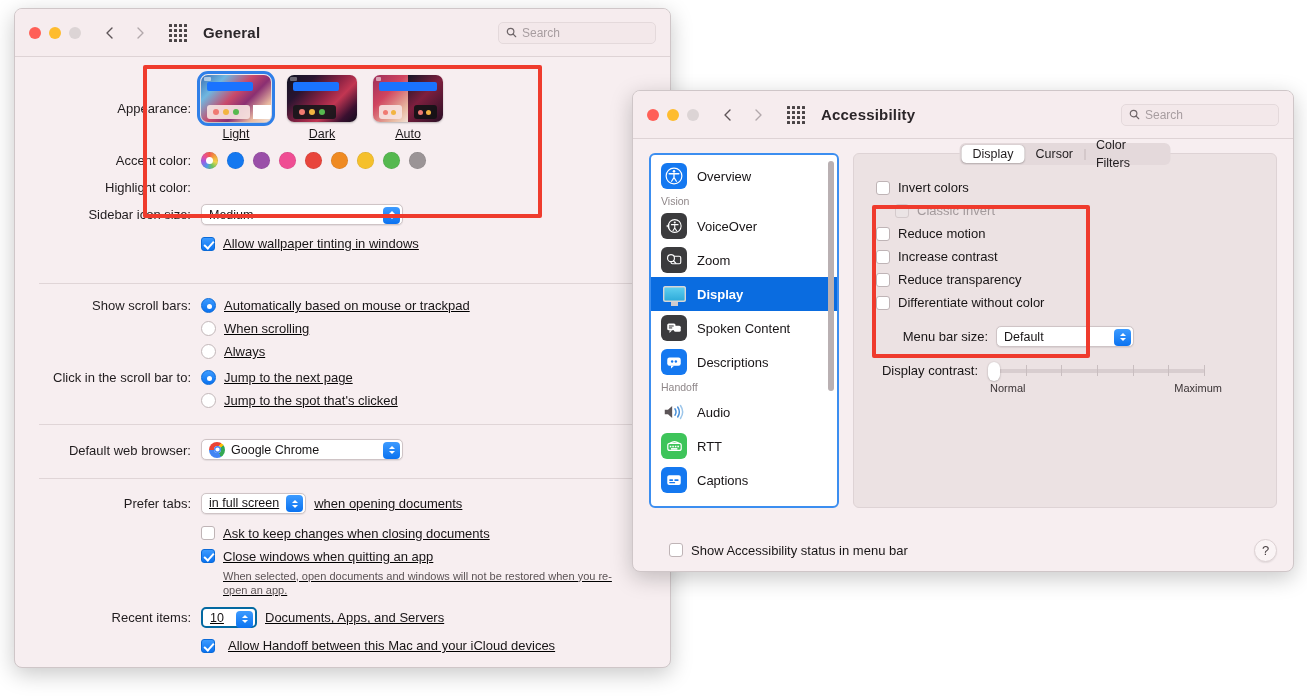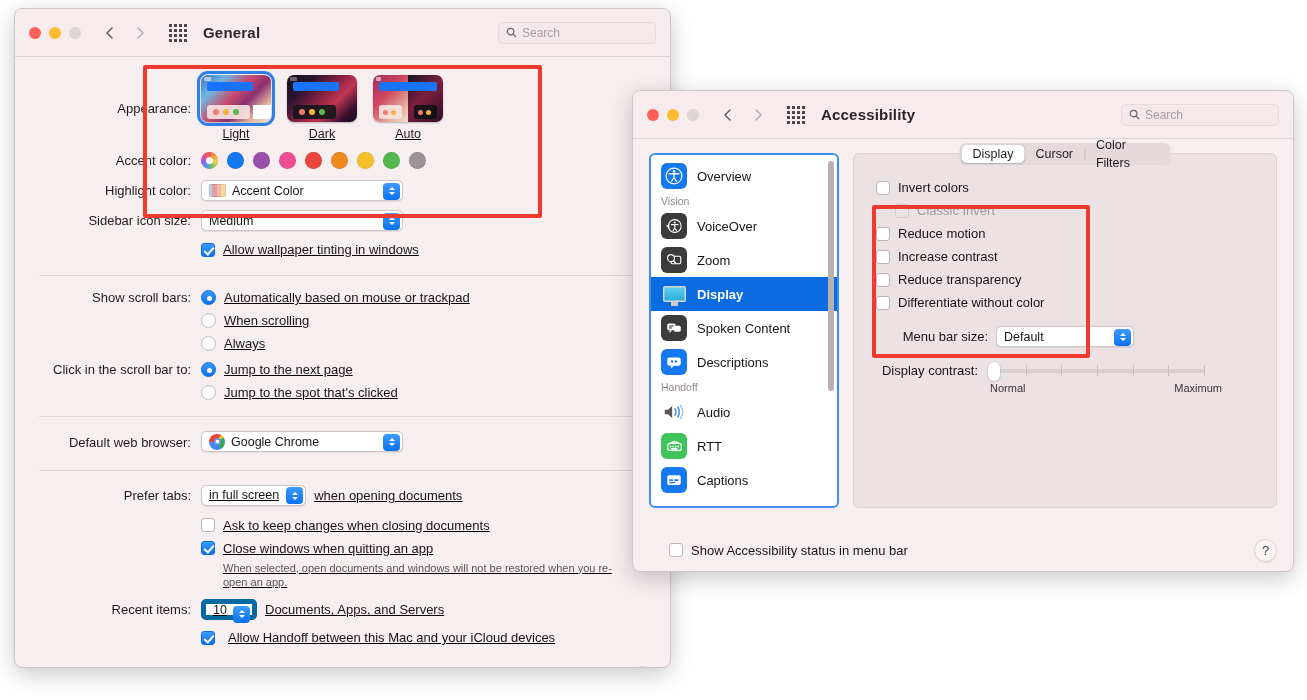--- a/index.html
+++ b/index.html
@@ -118,21 +118,21 @@
   .rb{width:15px;height:15px;border-radius:50%;border:1px solid #c2b7b9;background:#fff;box-sizing:border-box;flex:none;position:relative;}
   .rb.on{background:linear-gradient(#3d9bff,#0a72f0);border-color:#0a6ad8;}
   .rb.on:after{content:"";position:absolute;left:4.5px;top:4.5px;width:5px;height:5px;border-radius:50%;background:#fff;}
   .opt{display:flex;align-items:center;gap:8px;font-size:13px;color:#181516;margin-bottom:8px;}
   .muted{color:#a39a9c;}
 
   .sep{height:1px;background:#e0d5d7;margin:14px 24px;}
   .hint{font-size:11px;color:#5b5355;line-height:1.35;max-width:400px;}
 
   .stepper{
-    height:21px;width:56px;background:#fff;border:5px solid #0369a1;border-radius:5px;
+    height:21px;width:56px;background:#fff;border:2px solid #0369a1;border-radius:5px;
     display:inline-flex;align-items:center;position:relative;box-sizing:border-box;
     font-size:12.5px;color:#171415;padding-left:7px;
   }
   .stepper .arrows{
     position:absolute;right:2px;top:1.5px;width:17px;height:17px;border-radius:4px;
     background:linear-gradient(#3d9bff,#0a72f0);
     display:flex;flex-direction:column;align-items:center;justify-content:center;gap:2px;
   }
   .stepper .arrows i{display:block;width:0;height:0;border-left:3px solid transparent;border-right:3px solid transparent;}
   .stepper .arrows i.up{border-bottom:3.5px solid #fff;}
@@ -308,49 +308,39 @@
           <span class="acc" style="background:#ef8a22"></span>
           <span class="acc" style="background:#f5c02c"></span>
           <span class="acc" style="background:#55b84f"></span>
           <span class="acc" style="background:#9b9496"></span>
         </div>
       </div>
     </div>
 
     <div class="row" style="margin-top:11px;">
       <div class="lbl">Highlight color:</div>
-      <div class="ctl">
-        <div class="popup" style="width:202px;">
-          <span class="hl-swatch"></span>
-          <span>Accent Color</span>
-          <span class="arrows">
-              <i class="up"></i>
-              <i class="dn"></i>
-            </span>
-        </div>
-      </div>
     </div>
 
     <div class="row" style="margin-top:9px;">
       <div class="lbl">Sidebar icon size:</div>
       <div class="ctl">
         <div class="popup" style="width:202px;">
           <span>Medium</span>
           <span class="arrows">
               <i class="up"></i>
               <i class="dn"></i>
             </span>
         </div>
       </div>
     </div>
 
     <div class="row" style="margin-top:11px;">
       <div class="lbl"></div>
       <div class="ctl">
-        <div class="opt" style="margin-bottom:2px;">
+        <div class="opt" style="margin-bottom:16px;">
           <span class="cb on"></span>
           <span>Allow wallpaper tinting in windows</span>
         </div>
       </div>
     </div>
 
     <div class="sep" style="margin-top:16px;"></div>
 
     <div class="row" style="margin-top:12px;align-items:flex-start;">
       <div class="lbl" style="padding-top:0;">Show scroll bars:</div>

